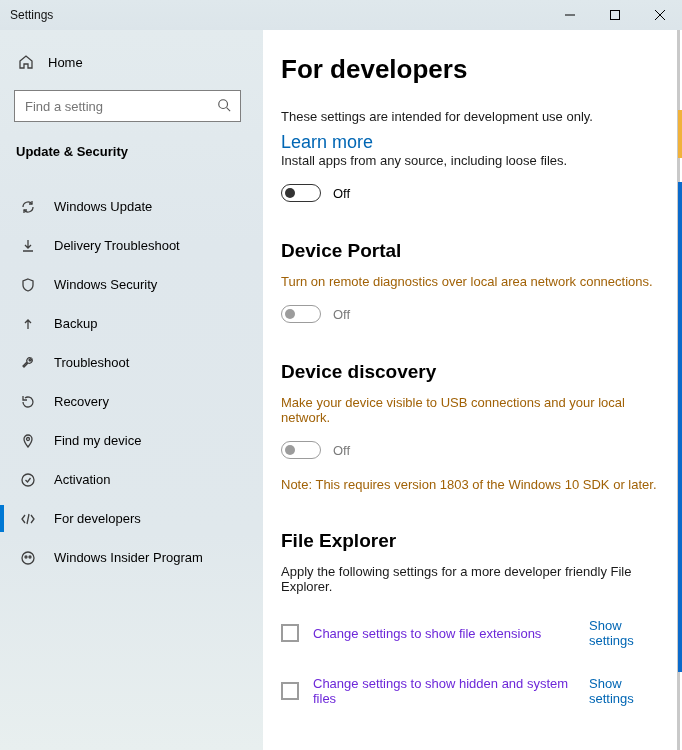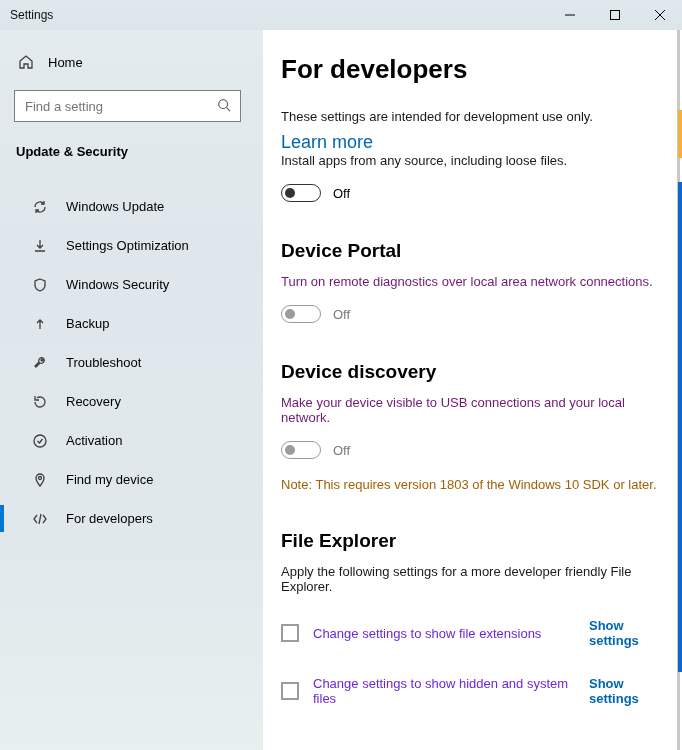--- a/index.html
+++ b/index.html
@@ -23,50 +23,50 @@
   .icon { width:16px; height:16px; display:inline-flex; align-items:center; justify-content:center; }
   .icon svg { width:16px; height:16px; fill:none; stroke:#3f3f3f; stroke-width:1.3; }
   .searchwrap { padding:8px 22px 8px 14px; }
   .search { position:relative; }
   .search input { width:100%; height:32px; border:1px solid #7f7f7f; background:#fff; font-size:13px; padding:0 30px 0 10px; outline:none; }
   .search .sicon { position:absolute; right:8px; top:8px; width:16px; height:16px; }
   .search .sicon svg { width:14px; height:14px; stroke:#555; stroke-width:1.3; fill:none; }
   .category { font-size:13px; font-weight:600; padding:14px 0 10px 16px; }
 
   .sb-list { margin-top:18px; }
-  .sb-item { display:flex; align-items:center; height:39px; padding-left:32px; gap:18px; font-size:13px; cursor:default; position:relative; }
+  .sb-item { display:flex; align-items:center; height:39px; padding-left:20px; gap:18px; font-size:13px; cursor:default; position:relative; }
   .sb-item.active::before { content:""; position:absolute; left:0; top:6px; bottom:6px; width:4px; background:#0078d4; }
   .sb-item .icon svg { stroke:#3f3f3f; }
 
   
   .main { flex:1; position:relative; overflow:hidden; }
   .content { position:absolute; inset:0; overflow-y:auto; padding:24px 18px 20px 18px; }
   h1.page-title { font-size:26px; font-weight:600; margin-bottom:24px; }
   .desc { font-size:13px; color:#1a1a1a; }
   .link { font-size:18px; color:#0066b4; margin-top:8px; display:inline-block; cursor:pointer; }
   h2.section { font-size:19px; font-weight:600; margin-top:38px; margin-bottom:12px; }
   .subdesc { font-size:13px; color:#1a1a1a; }
-  .subdesc.dim { color:#701a75; }
+  .subdesc.dim { color:#a16207; }
   .note { font-size:13px; color:#a16207; margin-top:18px; }
 
   .toggle-row { display:flex; align-items:center; gap:12px; margin-top:16px; }
   .toggle { width:40px; height:18px; border:1px solid #333; border-radius:9px; position:relative; }
   .toggle.disabled { border-color:#9c9c9c; }
   .toggle .knob { position:absolute; width:10px; height:10px; border-radius:50%; background:#333; left:3px; top:3px; }
   .toggle.disabled .knob { background:#9c9c9c; }
   .toggle-label { font-size:13px; }
   .toggle-label.dim { color:#7a7a7a; }
 
   .fe-list { margin-top:24px; display:flex; flex-direction:column; gap:28px; }
   .fe-row { display:flex; align-items:center; gap:14px; }
   .checkbox { width:18px; height:18px; border:2px solid #333; display:inline-flex; align-items:center; justify-content:center; flex-shrink:0; }
   .checkbox.dim { border-color:#9c9c9c; }
   .fe-label { font-size:13px; flex:0 0 262px; }
   .fe-label.dim { color:#6d28d9; }
-  .show-settings { font-size:13px; color:#0066b4; cursor:pointer;font-weight:bold; }
+  .show-settings { font-size:13px; color:#0066b4; cursor:pointer; }
 
   
   .scroll-edge { position:absolute; right:2px; top:0; bottom:0; width:3px; background:#c9c9c9; }
   .accent1 { position:absolute; right:0; top:80px; height:48px; width:4px; background:#f1b23a; }
   .accent2 { position:absolute; right:0; top:152px; height:490px; width:4px; background:#0a6acb; }
 </style>
 </head>
 <body>
 
 <div class="window">
@@ -129,21 +129,21 @@
               </svg>
             </span>
           <span>Windows Update</span>
         </div>
         <div class="sb-item">
           <span class="icon">
               <svg viewBox="0 0 16 16">
                 <path d="M8 2v8M5 7l3 3 3-3M3 13h10"></path>
               </svg>
             </span>
-          <span>Settings Optimization</span>
+          <span>Delivery Troubleshoot</span>
         </div>
         <div class="sb-item">
           <span class="icon">
               <svg viewBox="0 0 16 16">
                 <path d="M8 2l5 2v4c0 3-2 5-5 6-3-1-5-3-5-6V4l5-2z"></path>
               </svg>
             </span>
           <span>Windows Security</span>
         </div>
         <div class="sb-item">
@@ -162,46 +162,56 @@
             </span>
           <span>Troubleshoot</span>
         </div>
         <div class="sb-item">
           <span class="icon">
               <svg viewBox="0 0 16 16">
                 <path d="M3 8a5 5 0 1 0 2-4M3 2v4h4"></path>
               </svg>
             </span>
           <span>Recovery</span>
+        </div>
+        <div class="sb-item">
+          <span class="icon">
+              <svg viewBox="0 0 16 16">
+                <path d="M8 2a4 4 0 0 1 4 4c0 3-4 8-4 8s-4-5-4-8a4 4 0 0 1 4-4z"></path>
+                <circle cx="8" cy="6" r="1.5"></circle>
+              </svg>
+            </span>
+          <span>Find my device</span>
         </div>
         <div class="sb-item">
           <span class="icon">
               <svg viewBox="0 0 16 16">
                 <circle cx="8" cy="8" r="6"></circle>
                 <path d="M5.5 8l2 2 3-4"></path>
               </svg>
             </span>
           <span>Activation</span>
         </div>
-        <div class="sb-item">
-          <span class="icon">
-              <svg viewBox="0 0 16 16">
-                <path d="M8 2a4 4 0 0 1 4 4c0 3-4 8-4 8s-4-5-4-8a4 4 0 0 1 4-4z"></path>
-                <circle cx="8" cy="6" r="1.5"></circle>
-              </svg>
-            </span>
-          <span>Find my device</span>
-        </div>
         <div class="sb-item active">
           <span class="icon">
               <svg viewBox="0 0 16 16">
                 <path d="M5 4L2 8l3 4M11 4l3 4-3 4M9 3l-2 10"></path>
               </svg>
             </span>
           <span>For developers</span>
+        </div>
+        <div class="sb-item">
+          <span class="icon">
+              <svg viewBox="0 0 16 16">
+                <circle cx="8" cy="8" r="6"></circle>
+                <circle cx="6" cy="7" r="1"></circle>
+                <circle cx="10" cy="7" r="1"></circle>
+              </svg>
+            </span>
+          <span>Windows Insider Program</span>
         </div>
       </div>
     </aside>
 
     <main class="main">
       <div class="content">
         <h1 class="page-title">For developers</h1>
 
         <p class="desc">These settings are intended for development use only.</p>
         <a class="link">Learn more</a>

